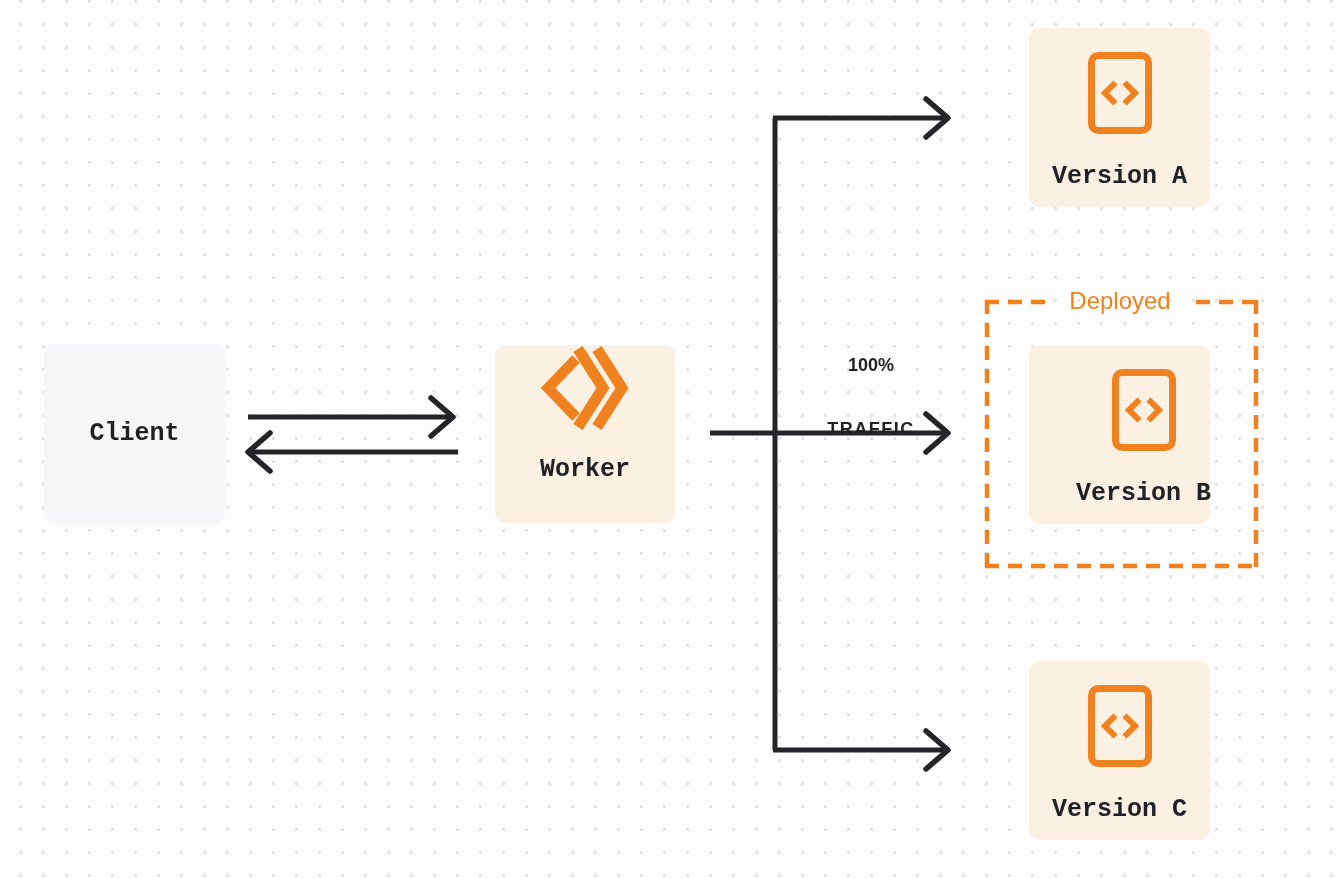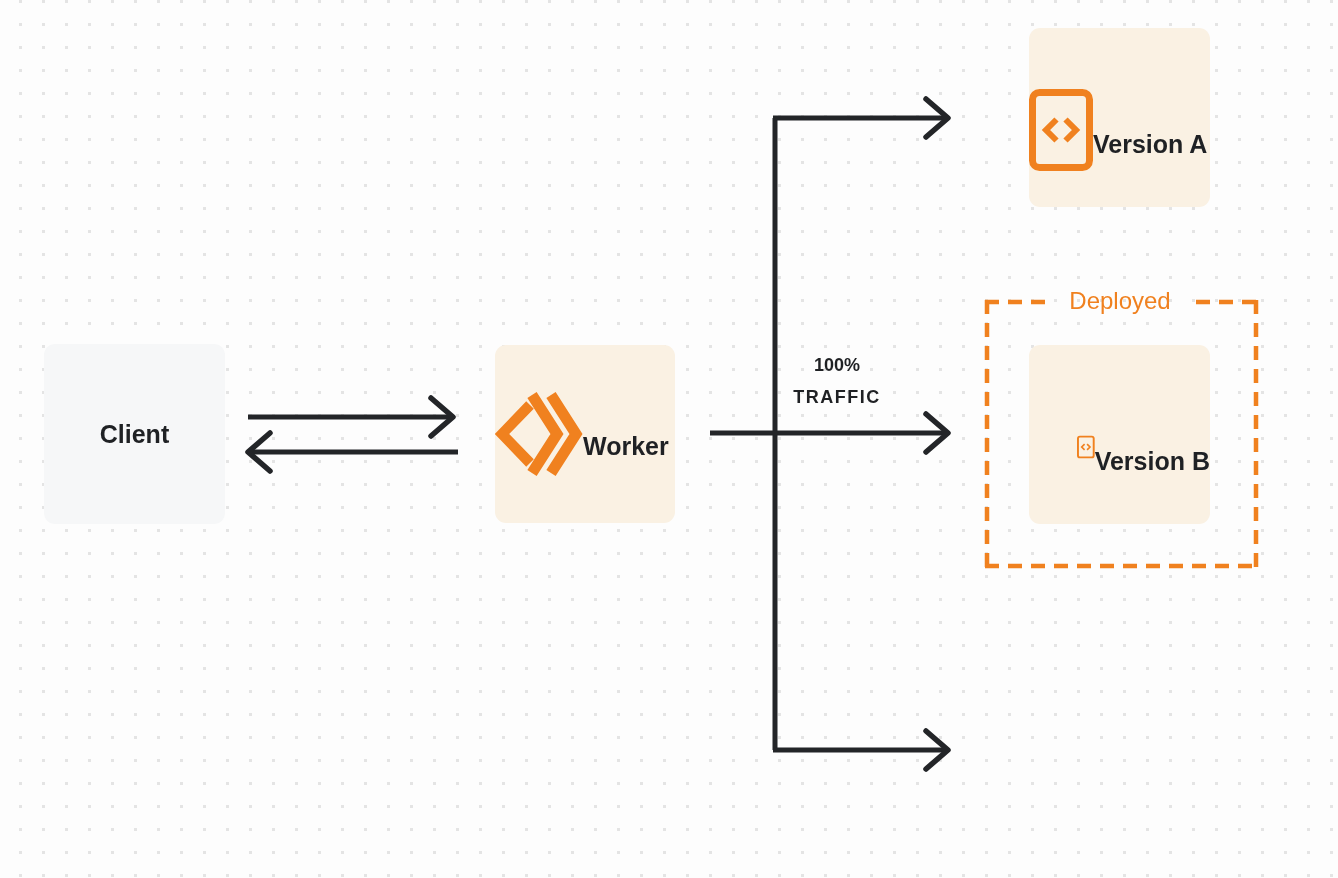--- a/index.html
+++ b/index.html
@@ -24,22 +24,23 @@
     width: 1338px; height: 878px;
     pointer-events: none;
   }
   .stroke-dark   { stroke: var(--line-dark, #232528); }
   .stroke-orange { stroke: var(--accent-orange, #F0811F); }
 
   .node {
     position: absolute;
     border-radius: 11px;
     display: flex;
-    flex-direction: row;
+    flex-direction: column;
     align-items: center;
+    font-family: Liberation Mono, monospace;
   }
   .node-gray  { background: var(--node-gray-bg, #F6F7F8); }
   .node-cream { background: var(--node-cream-bg, #FAF1E3); }
   .node-label {
     font-weight: bold;
     font-size: 25px;
     line-height: 30px;
     color: var(--label-dark, #1F2124);
     white-space: nowrap;
   }
@@ -50,24 +51,24 @@
   .version-node .node-label { margin-top: 28px; }
   #version-a { left: 1029px; top: 28px; }
   #version-b { left: 1029px; top: 345px; padding-left: 48px; }
   #version-c { left: 1029px; top: 661px; }
 
   .worker-icon { width: 88px; height: 86px; display: block; }
   .code-icon   { width: 64px; height: 82px; display: block; }
 
   #traffic-label {
     position: absolute;
-    left: 757px; top: 349px; width: 160px;
+    left: 791px; top: 349px; width: 160px;
     display: flex; flex-direction: column; align-items: center;
     color: var(--label-dark, #1F2124);
-    font-weight: bold; font-size: 18px; line-height: 32px;
+    font-weight: bold; font-size: 18px; line-height: 32px; gap: 32px;
   }
   #traffic-label .spaced { letter-spacing: 1.5px; }
 
   #deployed-label {
     position: absolute;
     left: 1040px; top: 286px; width: 160px;
     text-align: center;
     color: var(--accent-orange, #F0811F);
     font-weight: normal; font-size: 24px; line-height: 30px;
     white-space: nowrap;
@@ -139,20 +140,28 @@
 
   <div class="node node-cream version-node" id="version-b">
     <svg class="code-icon stroke-orange" viewBox="0 0 64 82" fill="none">
       <rect x="3.5" y="3.5" width="57" height="75" rx="7" stroke-width="7"></rect>
       <path d="M27.5 30.5 L17 41 L27.5 51.5" stroke-width="6"></path>
       <path d="M36.5 30.5 L47 41 L36.5 51.5" stroke-width="6"></path>
     </svg>
     <span class="node-label">Version B</span>
   </div>
 
+  <div class="node node-cream version-node" id="version-c">
+    <svg class="code-icon stroke-orange" viewBox="0 0 64 82" fill="none">
+      <rect x="3.5" y="3.5" width="57" height="75" rx="7" stroke-width="7"></rect>
+      <path d="M27.5 30.5 L17 41 L27.5 51.5" stroke-width="6"></path>
+      <path d="M36.5 30.5 L47 41 L36.5 51.5" stroke-width="6"></path>
+    </svg>
+    <span class="node-label">Version C</span>
+  </div>
 
   <div id="traffic-label">
     <span>100%</span>
     <span class="spaced">TRAFFIC</span>
   </div>
 
   <div id="deployed-label">Deployed</div>
 
 </div>
 

